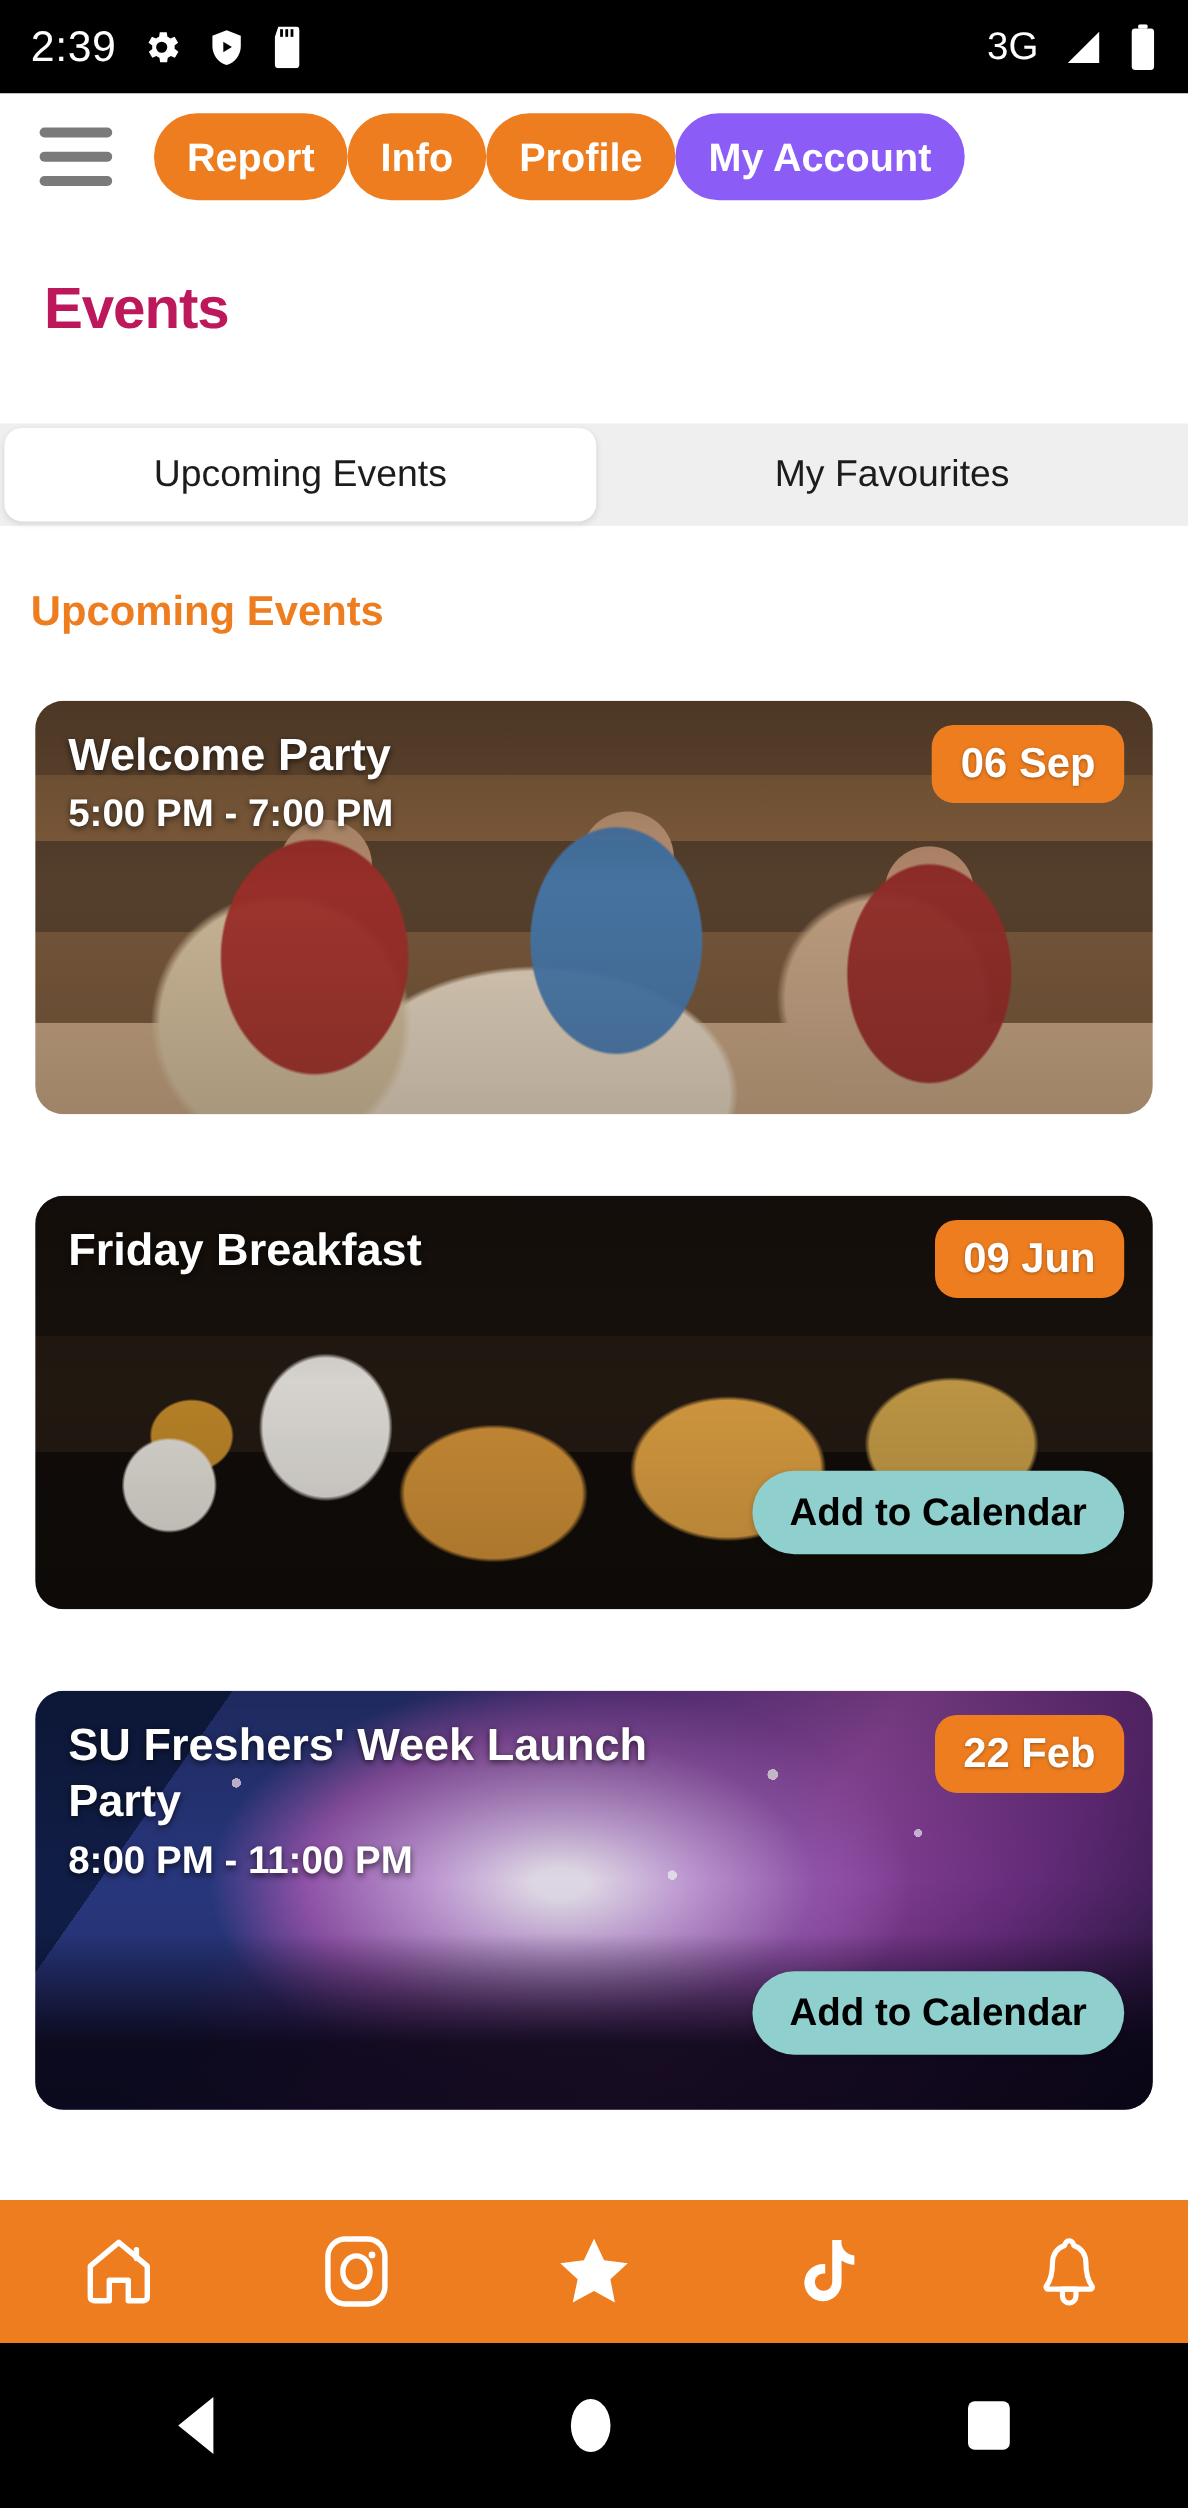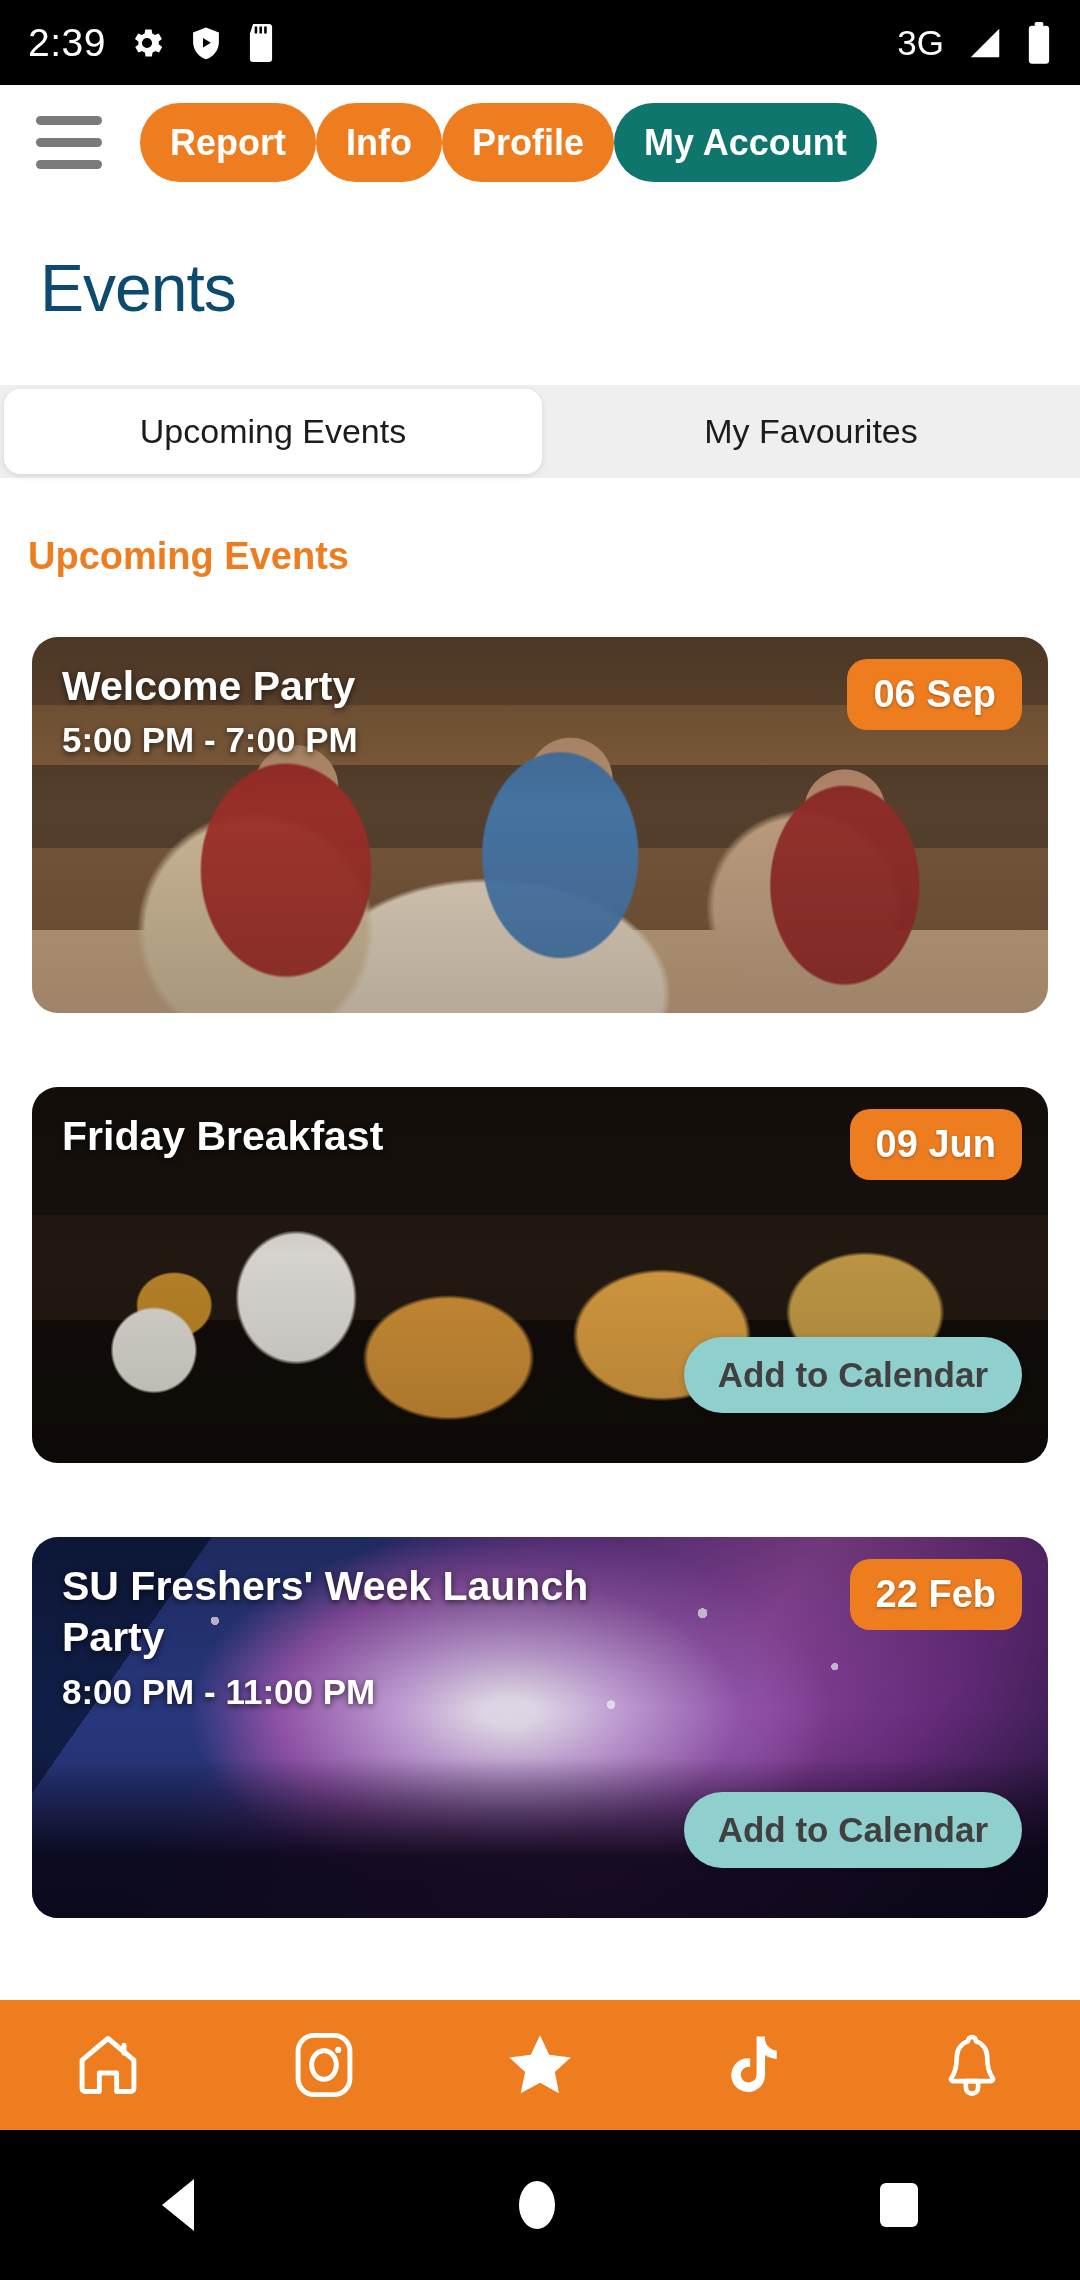--- a/index.html
+++ b/index.html
@@ -31,26 +31,26 @@
   }
   .burger { width:78px; height:70px; display:flex; flex-direction:column;
             justify-content:center; gap:13px; padding:0 6px; margin-right:32px; flex:none; }
   .burger span { display:block; height:9px; border-radius:5px; background:#7a7a7a; }
   .pillrow { display:flex; align-items:center; }
   .pill {
     height:79px; border-radius:42px; display:flex; align-items:center; justify-content:center;
     padding:0 30px; color:#fff; font-size:36px; font-weight:bold; white-space:nowrap;
   }
   .pill.orange { background:#ED7D1F; }
-  .pill.teal   { background:#0f766e; }
+  .pill.teal   { background:#8b5cf6; }
 
   
   .page-title {
     position:absolute; top:250px; left:40px;
-    color:#0c4a6e; font-size:66px; font-weight:normal; letter-spacing:-1px;
+    color:#be185d; font-size:53px; font-weight:bold; letter-spacing:-1px;
   }
 
   
   .tabbar {
     position:absolute; top:385px; left:0; width:1080px; height:93px;
     background:#EFEFEF; display:flex; align-items:stretch;
   }
   .tab {
     flex:1; display:flex; align-items:center; justify-content:center;
     font-size:34px; color:#1c1c1c;
@@ -83,21 +83,21 @@
     font-size:35px; font-weight:bold; margin-top:8px;
     text-shadow:0 2px 6px rgba(0,0,0,.65);
   }
   .date-badge {
     position:absolute; top:22px; right:26px;
     background:#ED7D1F; color:#fff; border-radius:20px;
     padding:14px 26px; font-size:38px; font-weight:bold; white-space:nowrap;
     text-shadow:0 1px 3px rgba(0,0,0,.35);
   }
   .cal-btn {
-    position:absolute; right:26px; background:#8FCFCD; color:#404040;
+    position:absolute; right:26px; background:#8FCFCD; color:#000000;
     border-radius:40px; padding:18px 34px; font-size:35px; font-weight:bold;
     white-space:nowrap; box-shadow:0 2px 6px rgba(0,0,0,.20);
   }
 
   
   .bg-party1 { background:
       radial-gradient(circle at 22% 78%, #d8c2a0 0 13%, transparent 14%),
       radial-gradient(circle at 76% 72%, #caa888 0 11%, transparent 12%),
       radial-gradient(ellipse at 45% 95%, #e9d9c3 0 22%, transparent 23%),
       linear-gradient(180deg,#6d4f35 0 18%, #8a6440 18% 34%, #5c4430 34% 56%, #7d5c3e 56% 78%, #caa885 78% 100%); }

